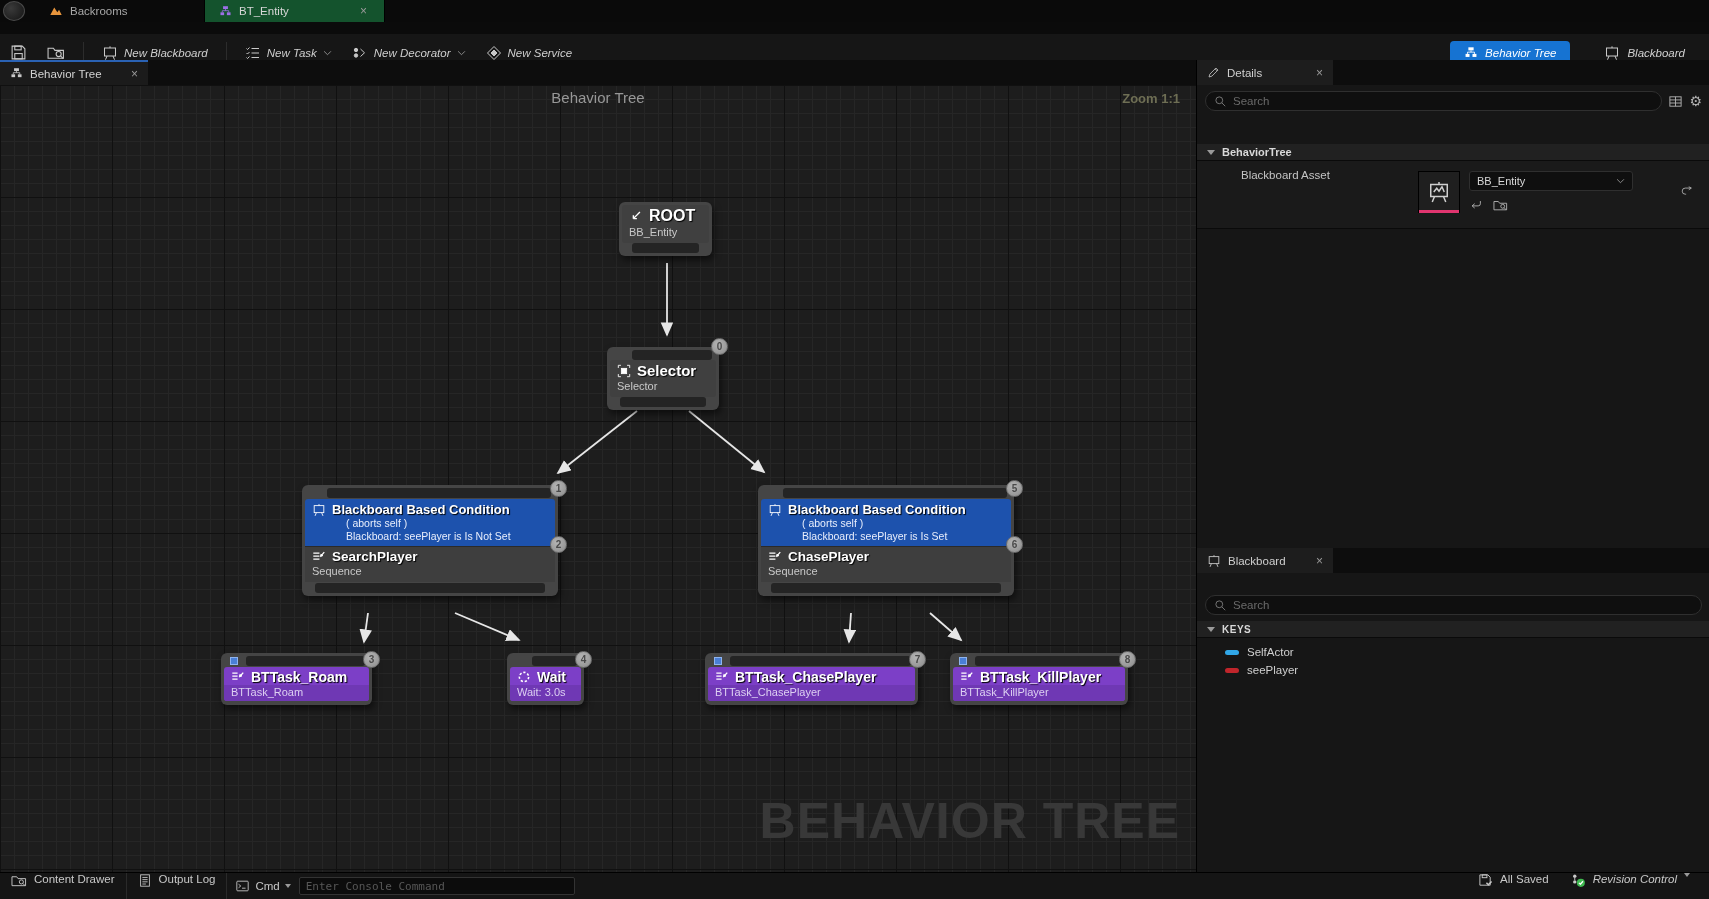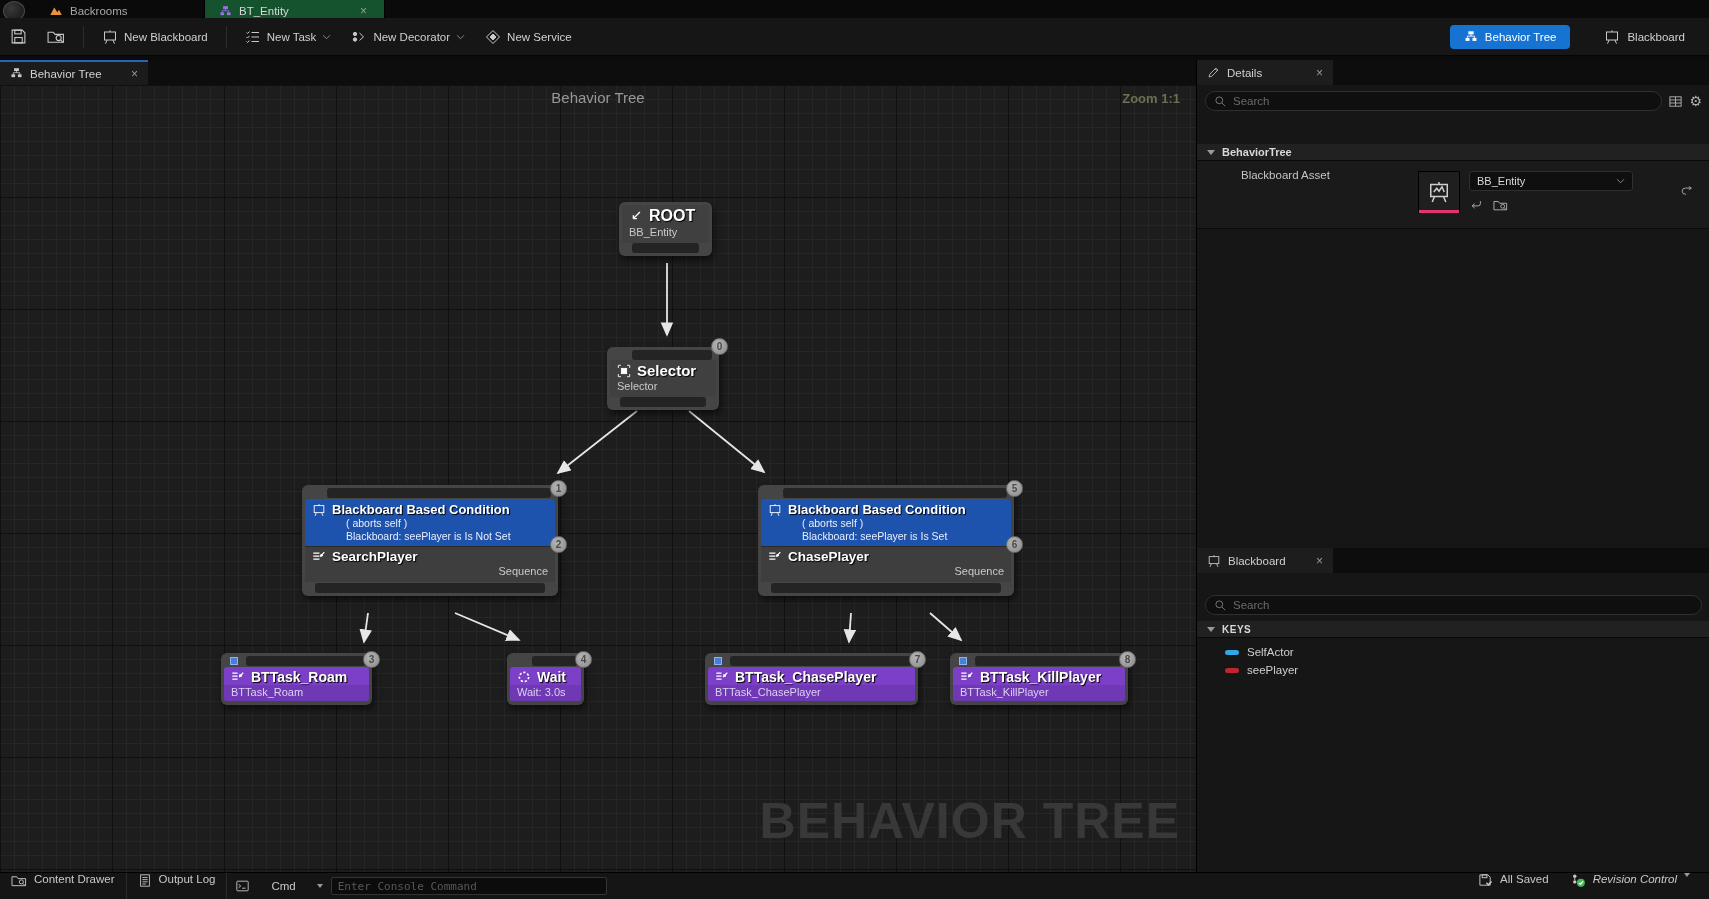--- a/index.html
+++ b/index.html
@@ -8,21 +8,21 @@
   #app { position:relative; width:1709px; height:899px; background:#0b0b0b; overflow:hidden;padding-left:44px; }
 
   
   .titlebar { position:absolute; left:0; top:0; width:1709px; height:22px; background:#0a0a0a; display:flex; align-items:stretch; }
   .logo { width:22px; height:20px; margin:1px 10px 0 3px; border-radius:50%; background:radial-gradient(circle at 35% 35%, #3a3a3a, #141414); border:1px solid #4a4a4a; }
   .wtab { display:flex; align-items:center; gap:7px; padding:0 14px; font-size:11.5px; color:#a8a8a8; border-right:1px solid #000; min-width:170px; }
   .wtab.active { background:#14532d; color:#d6d6d6; min-width:180px; }
   .wtab .x { margin-left:auto; color:#9a9a9a; font-size:12px; padding:0 3px; }
 
   
-  .toolbar { position:absolute; left:0; top:18px; width:1709px; height:38px; background:#161616; border-bottom:1px solid #050505; display:flex; align-items:center; font-size:11.5px; color:#cfcfcf; }
+  .toolbar { position:absolute; left:0; top:34px; width:1709px; height:38px; background:#161616; border-bottom:1px solid #050505; display:flex; align-items:center; font-size:11.5px; color:#cfcfcf;font-style:italic; }
   .tbtn { display:flex; align-items:center; gap:6px; padding:0 10px; height:26px; border-radius:3px; white-space:nowrap; }
   .tsep { width:1px; height:22px; background:#2c2c2c; margin:0 8px; }
   .spacer { flex:1; }
   .bluebtn { background:#1673d2; color:#fff; display:flex; align-items:center; gap:7px; padding:0 14px; height:24px; border-radius:4px; font-size:11.5px; margin-right:24px; }
   .ghostbtn { display:flex; align-items:center; gap:7px; padding:0 10px; height:24px; font-size:11.5px; margin-right:14px; color:#d2d2d2; }
   svg.ic { flex:none; }
 
   
   .docrow { position:absolute; left:0; top:60px; width:1196px; height:25px; background:#0d0d0d; display:flex; }
   .doctab { display:flex; align-items:center; gap:7px; background:#1b1b1b; border-top:2px solid #2a62b4; padding:0 10px; min-width:148px; font-size:11.5px; color:#d2d2d2; }
@@ -43,21 +43,21 @@
   .pin { height:10px; background:#242424; border-radius:3px; margin:0 4px 0 22px; position:relative; }
   .pin.full { margin:0 10px; }
   .pin.bottom { margin-top:0; }
   .bluesq { position:absolute; left:-16px; top:1px; width:8px; height:8px; background:#4a7fd6; border:1px solid #8fb4ef; }
   .nbody { background:#404040; border-radius:3px; padding:2px 7px 3px; }
   .trow { display:flex; align-items:center; gap:6px; font-size:15px; font-weight:bold; color:#fff; text-shadow:1px 1px 1px #000; }
   .nsub { font-size:11px; color:#c9c9c9; padding:1px 0 2px; }
   .dec { background:#1d52ad; border-radius:3px 3px 0 0; padding:3px 7px 3px; margin-top:1px; }
   .dec .trow { font-size:13px; }
   .dline { font-size:10.5px; color:#e8eefc; line-height:13px;margin-left:34px; }
-  .seqbox { background:#3e3e3e; border-top:1px solid #2a2a2a; padding:2px 7px 3px; margin-bottom:1px;text-align:right; }
+  .seqbox { background:#3e3e3e; border-top:1px solid #2a2a2a; padding:2px 7px 3px; margin-bottom:1px; }
   .seqbox .trow { font-size:13.5px; }
   .task { background:#7c3fc7; border-radius:3px; padding:2px 7px 0; margin:1px 0; }
   .task .trow { font-size:14px; }
   .task .nsub { color:#ddd0f2; background:#6f38b4; margin:0 -7px; padding:1px 7px 3px; border-radius:0 0 3px 3px; }
   .badge { position:absolute; width:17px; height:17px; border-radius:50%; background:radial-gradient(circle at 40% 35%, #b5b5b5, #8b8b8b); border:1px solid #6f6f6f; color:#4a4a4a; font-size:10px; font-weight:bold; display:flex; align-items:center; justify-content:center; }
 
   
   .rpanel { position:absolute; left:1196px; top:60px; width:513px; height:812px; background:#161616; border-left:1px solid #000; }
   .ptabstrip { position:absolute; left:0; width:513px; height:25px; background:#0d0d0d; display:flex; }
   .ptab { display:flex; align-items:center; gap:7px; background:#1d1d1d; padding:0 10px; min-width:136px; font-size:11.5px; color:#cfcfcf; }
@@ -75,21 +75,21 @@
   .combo { position:absolute; left:272px; top:10px; width:164px; height:20px; background:#0f0f0f; border:1px solid #2f2f2f; border-radius:3px; display:flex; align-items:center; font-size:11px; color:#d8d8d8; padding:0 7px; }
   .combo span { flex:1; }
   .miniicons { position:absolute; left:272px; top:37px; display:flex; gap:10px; }
   .keysrow { position:absolute; display:flex; align-items:center; gap:8px; padding-left:28px; font-size:11.5px; color:#cfcfcf; height:18px; width:513px; }
   .pill { width:14px; height:5px; border-radius:2.5px; }
 
   
   .statusbar { position:absolute; left:0; top:872px; width:1709px; height:27px; background:#151515; border-top:1px solid #000; display:flex; align-items:center; font-size:11.5px; color:#c8c8c8; }
   .sbtn { display:flex; align-items:flex-start; gap:7px; padding:0 11px; height:27px; white-space:nowrap; }
   .ssep { width:1px; height:27px; background:#2a2a2a; }
-  .cmdchip { display:flex; align-items:center; gap:21px; padding:0 8px; }
+  .cmdchip { display:flex; align-items:center; gap:5px; padding:0 8px; }
   .console { width:276px; height:18px; background:#0c0c0c; border:1px solid #333; border-radius:2px; color:#cfcfcf; font-family:"DejaVu Sans Mono", monospace; font-size:11px; padding:0 6px; outline:none; }
   .console::placeholder { color:#575757; }
   .chev { width:0;height:0;border-left:3.5px solid transparent;border-right:3.5px solid transparent;border-top:4px solid #9a9a9a; }
 </style>
 </head>
 <body>
 
 <div id="app">
 
   <div class="titlebar">

